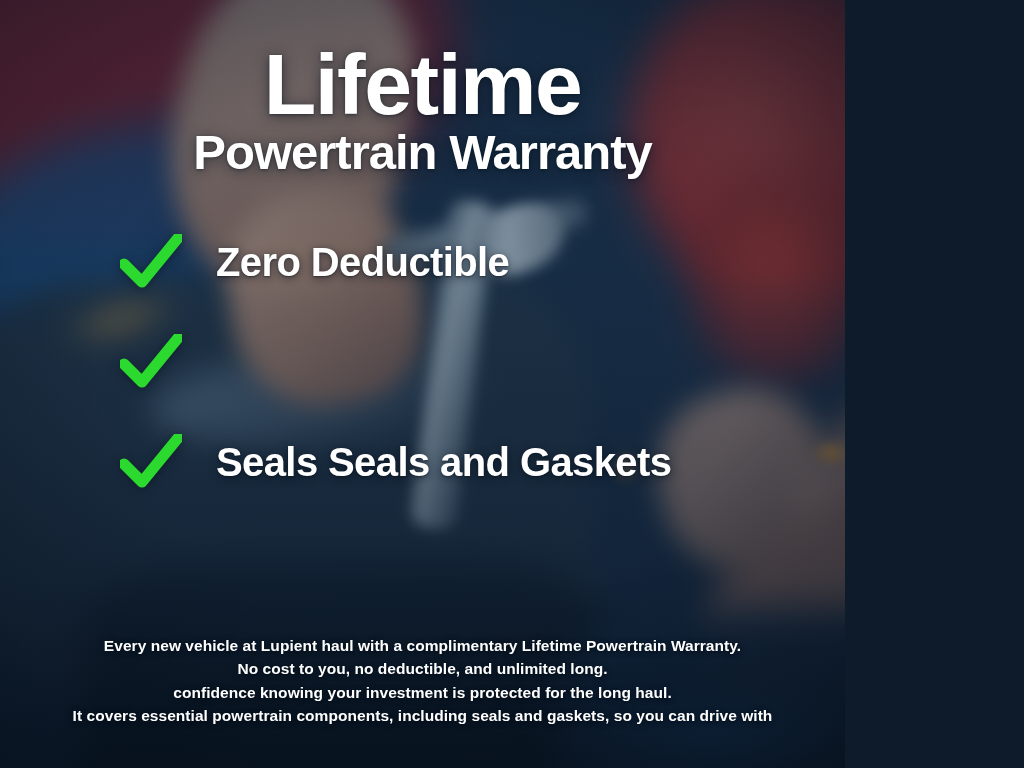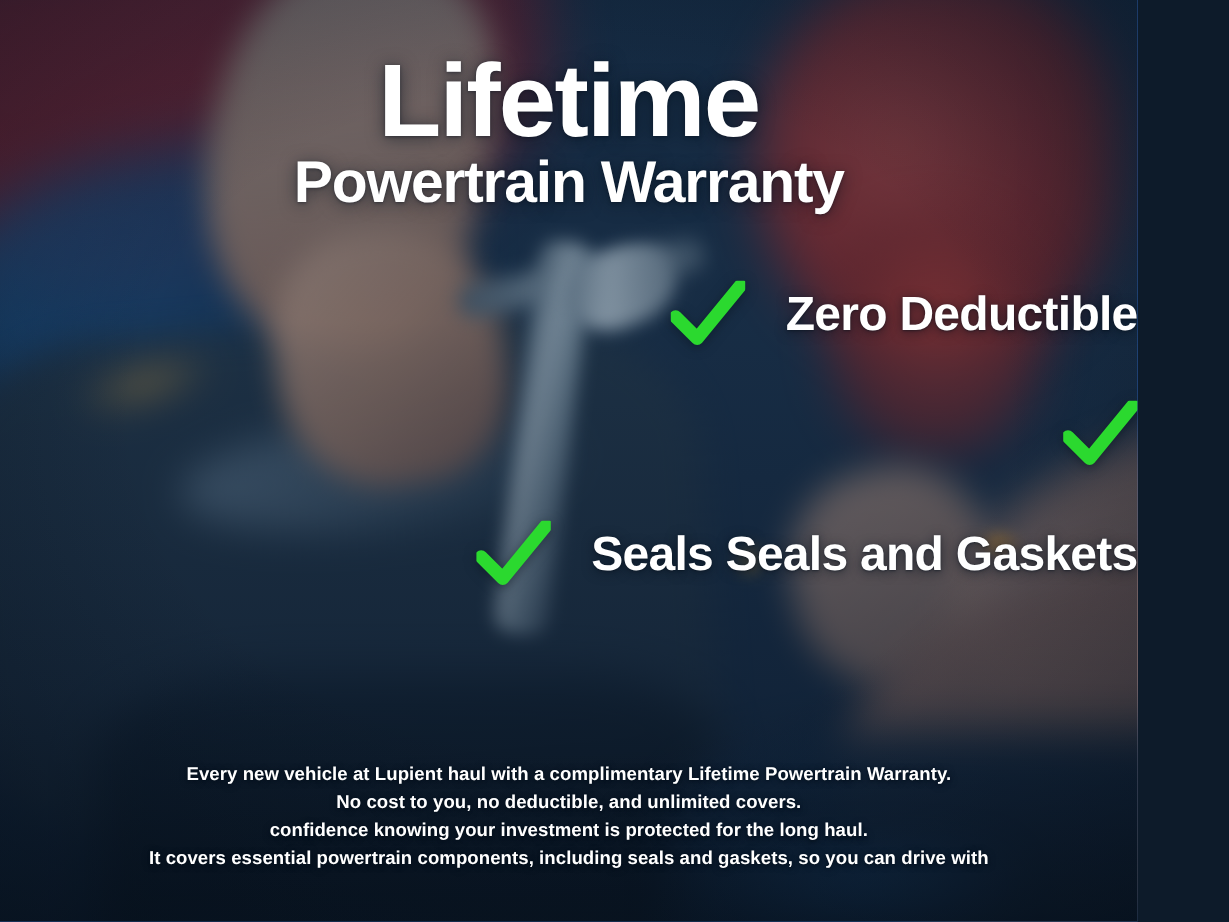--- a/index.html
+++ b/index.html
@@ -6,23 +6,23 @@
 
   html, body {
     width:1024px; height:768px;
     background:#0d1b2a;
     font-family:"Liberation Sans", sans-serif;
     overflow:hidden;
   }
 
   #banner {
     position:relative;
-    width:948px; height:768px;
+    width:845px; height:768px;
     overflow:hidden;
-    background:#3b82f6;
+    background:#14532d;
   }
 
   
   .bg-layer { position:absolute; inset:0; }
 
   
   .bg-base {
     background:
       radial-gradient(ellipse 60% 40% at 18% 70%, #2b4259 0%, rgba(43,66,89,0) 70%),
       radial-gradient(ellipse 50% 45% at 45% 62%, #1b2f44 0%, rgba(27,47,68,0) 72%),
@@ -223,21 +223,20 @@
   }
   .headline-line1 { font-size:86px; margin-top:42px; }
   .headline-line2 { font-size:49px; margin-top:2px; letter-spacing:-1px; }
 
   .bullets {
     margin-top:58px;
     width:100%;
     padding-left:120px;
     display:flex; flex-direction:column;
     gap:44px;
-    align-items:flex-end;
   }
   .bullet {
     display:flex; align-items:center; gap:34px;
   }
   .check-icon {
     flex:0 0 auto;
     width:62px; height:56px;
     display:block;
     filter:drop-shadow(0 2px 5px rgba(5,15,25,.5));
   }
@@ -319,19 +318,19 @@
         <svg class="check-icon" viewBox="0 0 62 56">
           <path d="M4 30 L22 48 L58 4" fill="none" stroke="#2BD92F" stroke-width="11" stroke-linecap="round" stroke-linejoin="round"></path>
         </svg>
         <span class="bullet-label">Seals Seals and Gaskets</span>
       </div>
 
     </div>
 
     <div class="body-copy">
       <p>Every new vehicle at Lupient haul with a complimentary Lifetime Powertrain Warranty.</p>
-      <p>No cost to you, no deductible, and unlimited covers.</p>
+      <p>No cost to you, no deductible, and unlimited long.</p>
       <p>confidence knowing your investment is protected for the long haul.</p>
       <p>It covers essential powertrain components, including seals and gaskets, so you can drive with</p>
     </div>
 
   </div>
 </div>
 
 </body></html>

